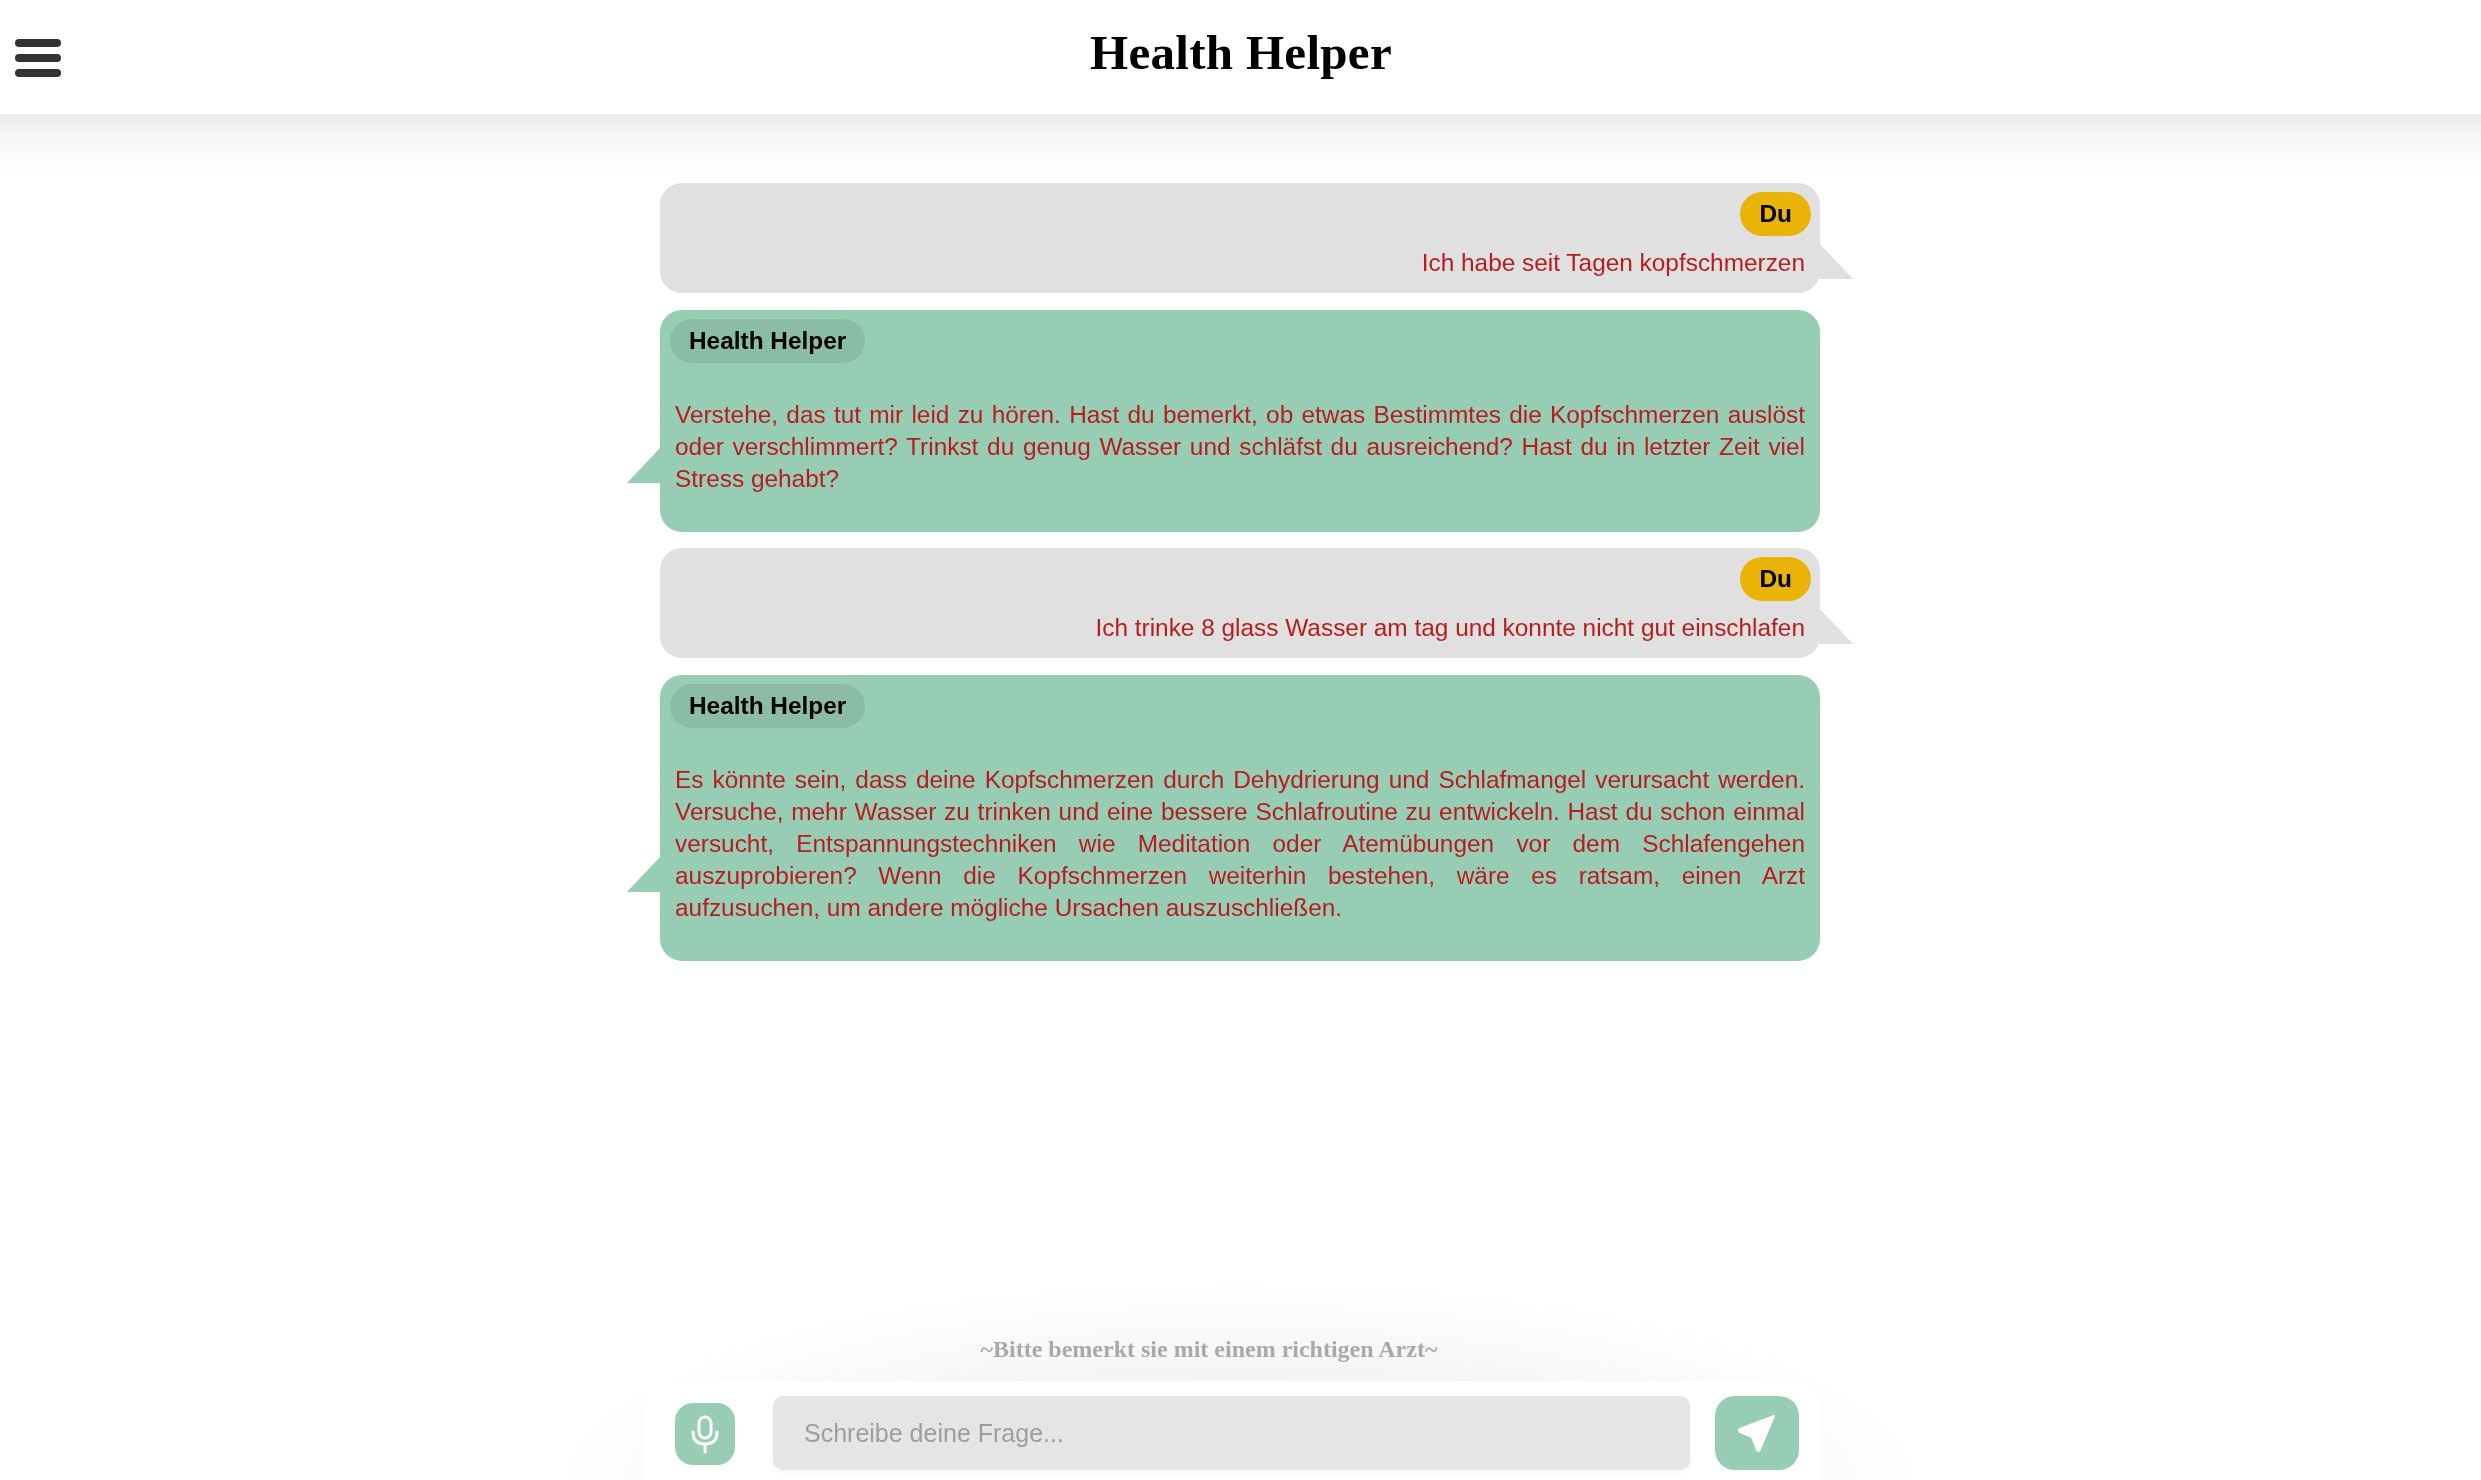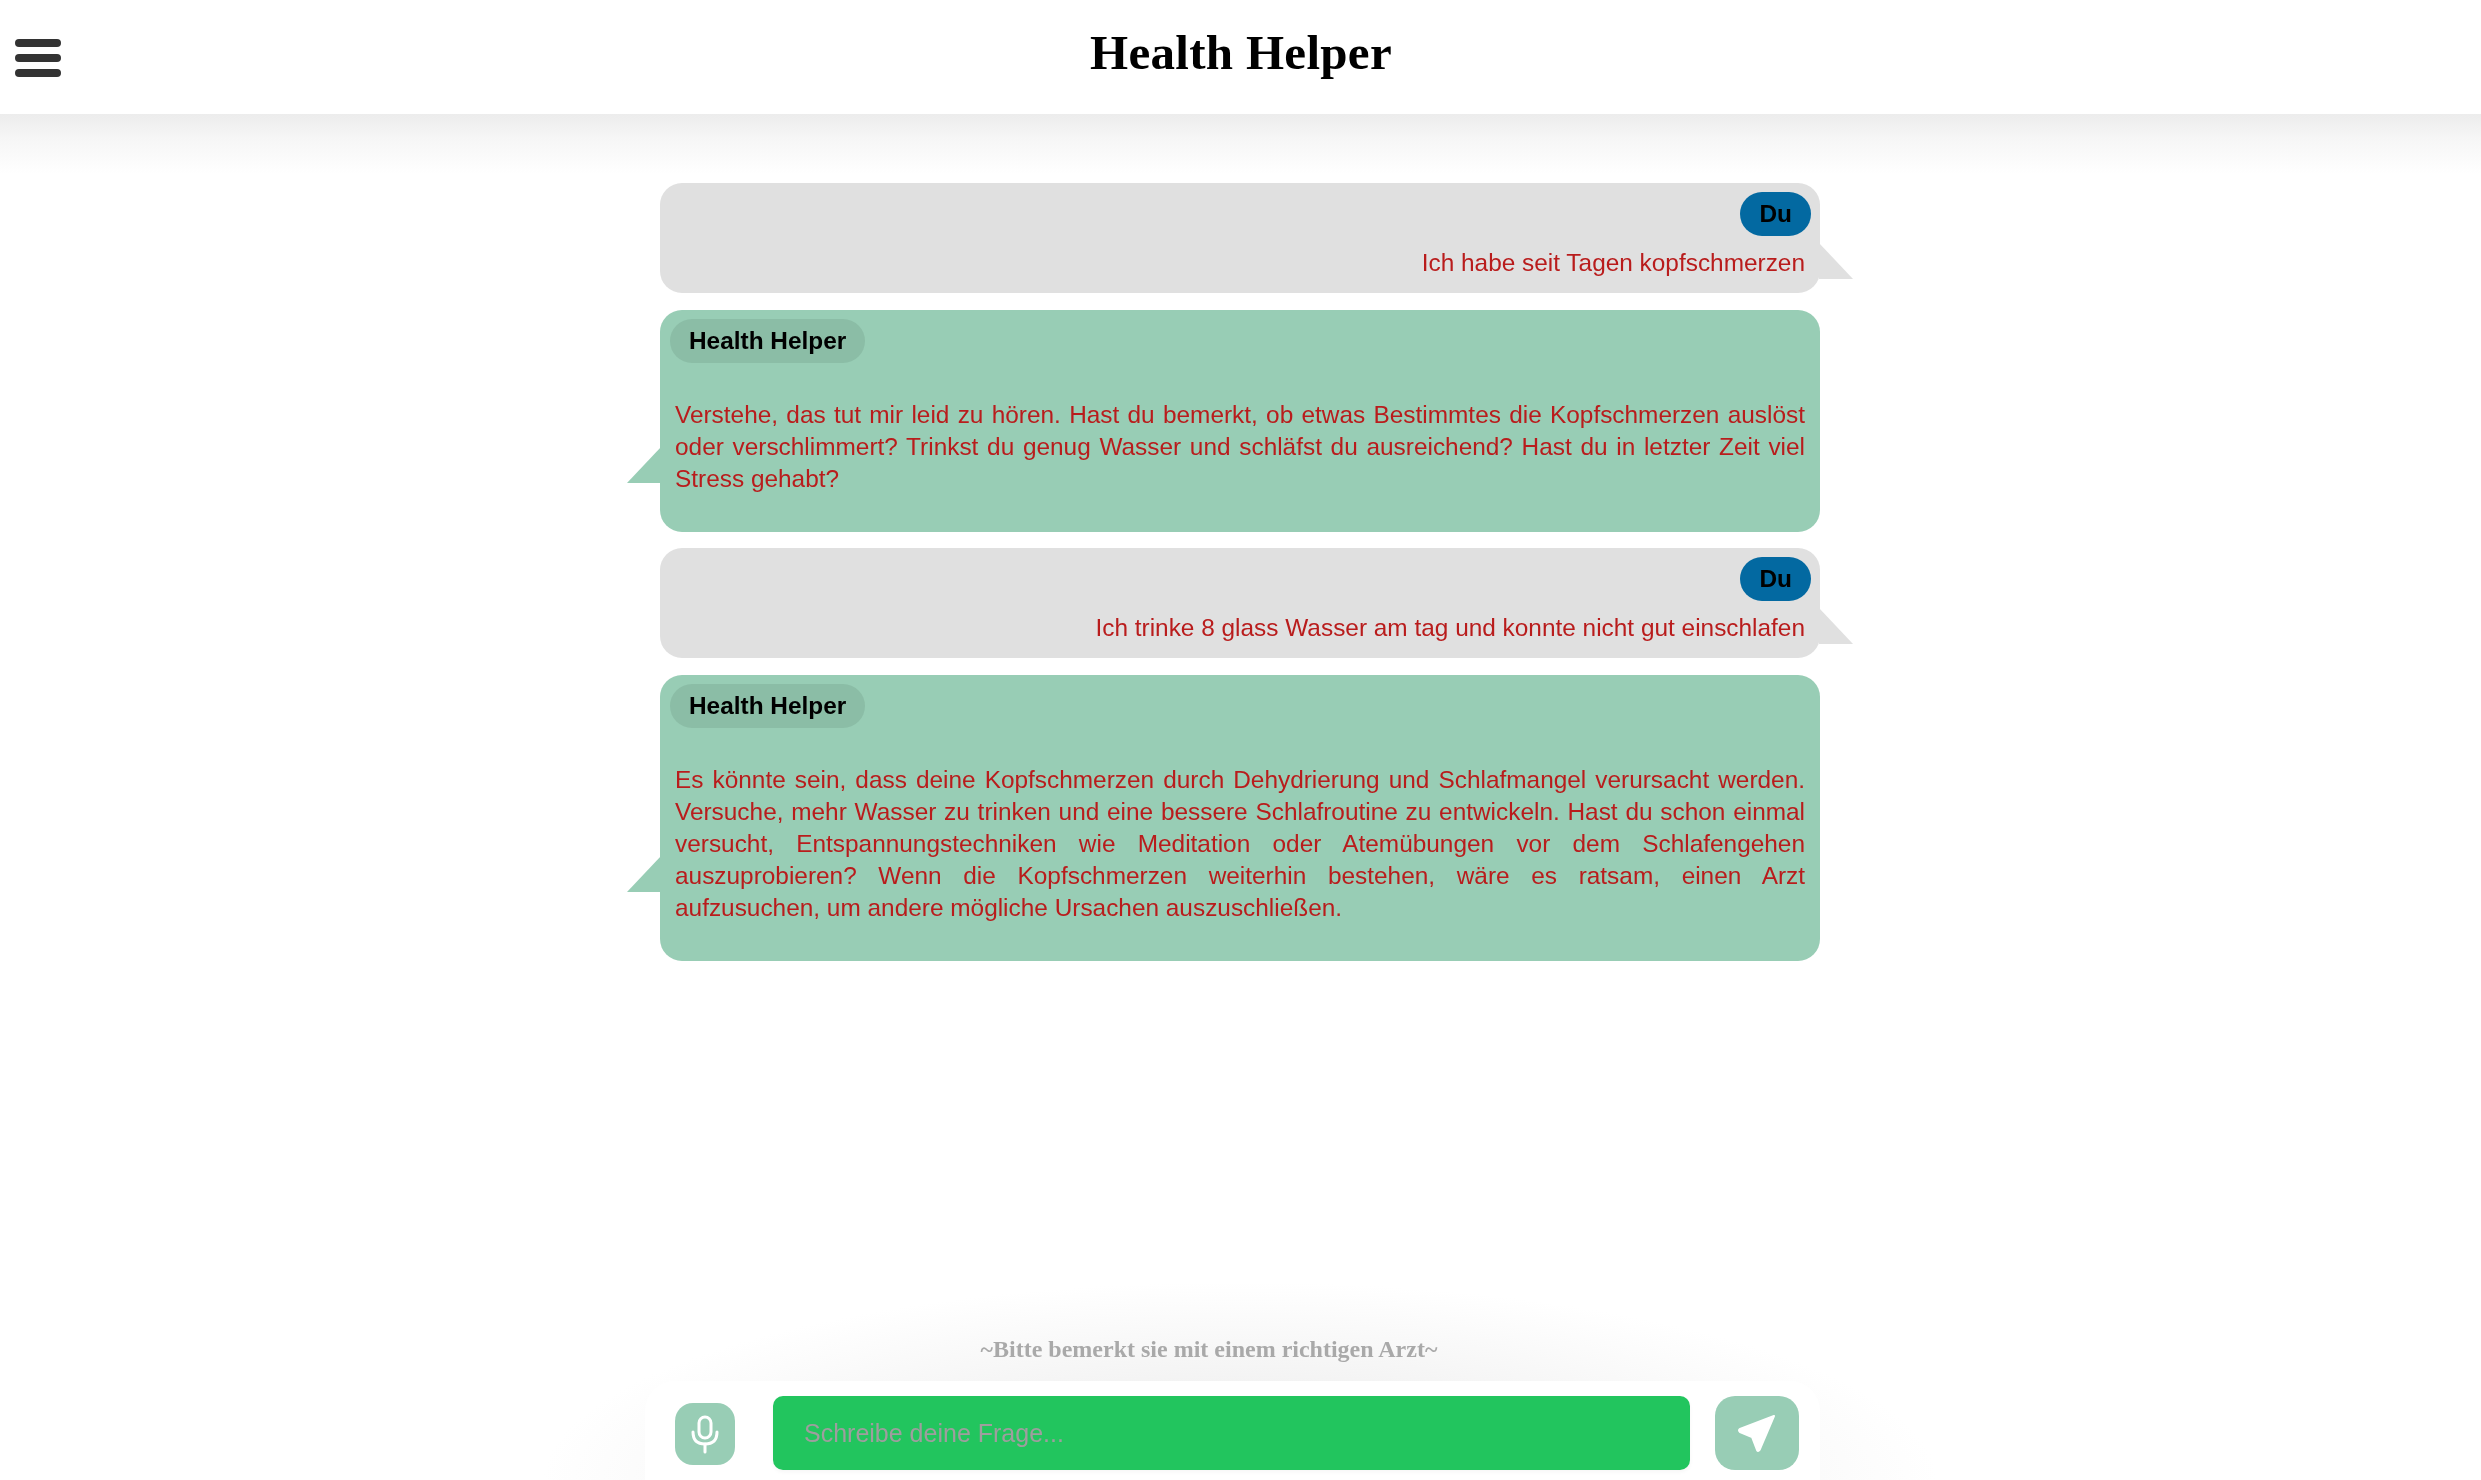--- a/index.html
+++ b/index.html
@@ -43,21 +43,21 @@
     border-left: 34px solid #e0e0e0; border-top: 36px solid transparent;
   }
   .bubble.bot .tail {
     position: absolute; left: -33px; width: 0; height: 0;
     border-right: 34px solid #98cdb5; border-top: 36px solid transparent;
   }
   .sender-pill {
     position: absolute; top: 9px; height: 44px; padding: 0 19px;
     border-radius: 22px; font-weight: bold; font-size: 24.4px; line-height: 44px; color: #000;
   }
-  .user .sender-pill { right: 9px; background: #0369a1; }
+  .user .sender-pill { right: 9px; background: #eab308; }
   .bot .sender-pill { left: 10px; background: #8bbda6; }
   .msg-text { position: absolute; left: 15px; right: 15px; color: #b91c1c; }
   .user .msg-text { text-align: right; }
   .bot .msg-text { text-align: justify; }
 
   
   .footer-fade {
     position: absolute; left: 0; top: 1284px; width: 2482px; height: 197px;
     background: radial-gradient(ellipse 697px 199px at 1240px 197px, #e6e6e6 0%, #f2f2f2 45%, #ffffff 100%);
   }
@@ -70,21 +70,21 @@
   .input-bar {
     position: absolute; left: 645px; top: 1381px; width: 1175px; height: 129px;
     background: #ffffff; border-radius: 30px 30px 0 0;
   }
   .mic-button {
     position: absolute; left: 30px; top: 22px; width: 60px; height: 62px;
     background: #98cdb5; border-radius: 18px; display: flex; align-items: center; justify-content: center; cursor: pointer;
   }
   .question-input {
     position: absolute; left: 128px; top: 15px; width: 917px; height: 74px;
-    background: #22c55e; border: none; border-radius: 10px; outline: none;
+    background: #e5e5e5; border: none; border-radius: 10px; outline: none;
     padding: 0 31px; font-family: "Liberation Sans", sans-serif; font-size: 25px; color: #333;
     box-shadow: 0 2px 4px rgba(0,0,0,0.04);
   }
   .question-input::placeholder { color: #9e9e9e; }
   .send-button {
     position: absolute; left: 1070px; top: 15px; width: 84px; height: 74px;
     background: #98cdb5; border-radius: 20px; display: flex; align-items: center; justify-content: center; cursor: pointer;
   }
 </style>
 </head>

